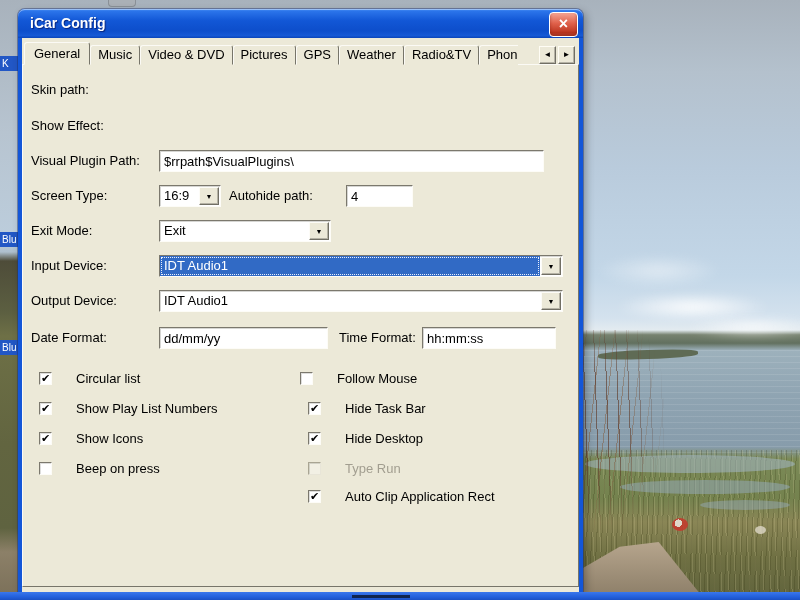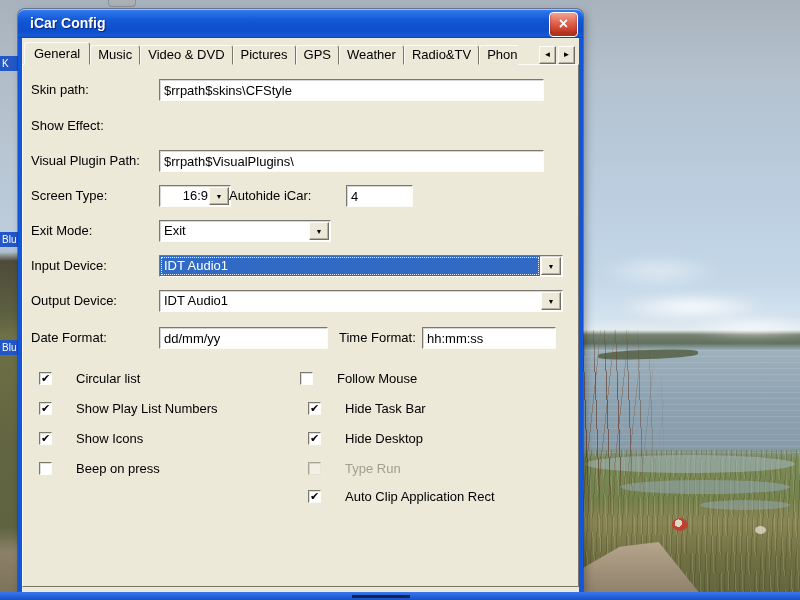--- a/index.html
+++ b/index.html
@@ -160,35 +160,34 @@
         <span>◄</span>
       </div>
       <div class="arrow-btn">
         <span>►</span>
       </div>
     </div>
 
     <div class="panel">
 
       <span class="flabel" style="left:8px;top:17px;">Skin path:</span>
-      <input class="tbox" style="left: 136px; top: 14px; width: 385px;" readonly="" value="$rrpath$skins\CFStyle">
 
       <span class="flabel" style="left:8px;top:53px;">Show Effect:</span>
 
       <span class="flabel" style="left:8px;top:88px;">Visual Plugin Path:</span>
       <input class="tbox" style="left: 136px; top: 85px; width: 385px;" readonly="" value="$rrpath$VisualPlugins\">
 
       <span class="flabel" style="left:8px;top:123px;">Screen Type:</span>
-      <div class="combo" style="left:136px;top:120px;width:72px;text-align:right;">
+      <div class="combo" style="left:136px;top:120px;width:62px;">
         <span class="combo-val">16:9</span>
         <span class="combo-btn">
             <span>▼</span>
           </span>
       </div>
-      <span class="flabel" style="left:206px;top:123px;">Autohide iCar:</span>
+      <span class="flabel" style="left:206px;top:123px;">Autohide path:</span>
       <input class="tbox" style="left: 323px; top: 120px; width: 67px;" readonly="" value="4">
 
       <span class="flabel" style="left:8px;top:158px;">Exit Mode:</span>
       <div class="combo" style="left:136px;top:155px;width:172px;">
         <span class="combo-val">Exit</span>
         <span class="combo-btn">
             <span>▼</span>
           </span>
       </div>
 

